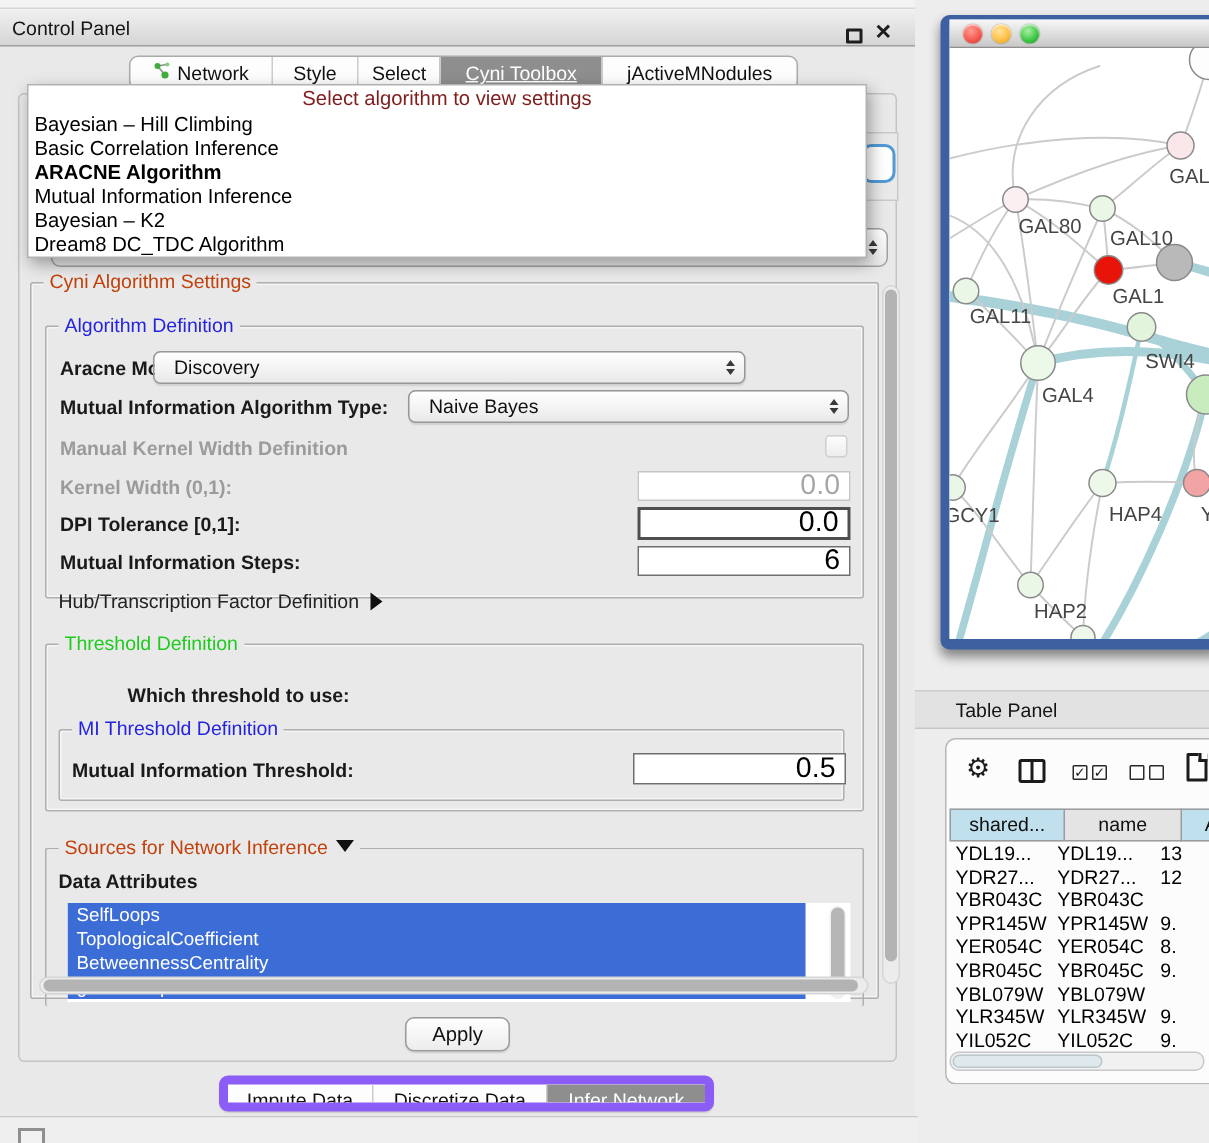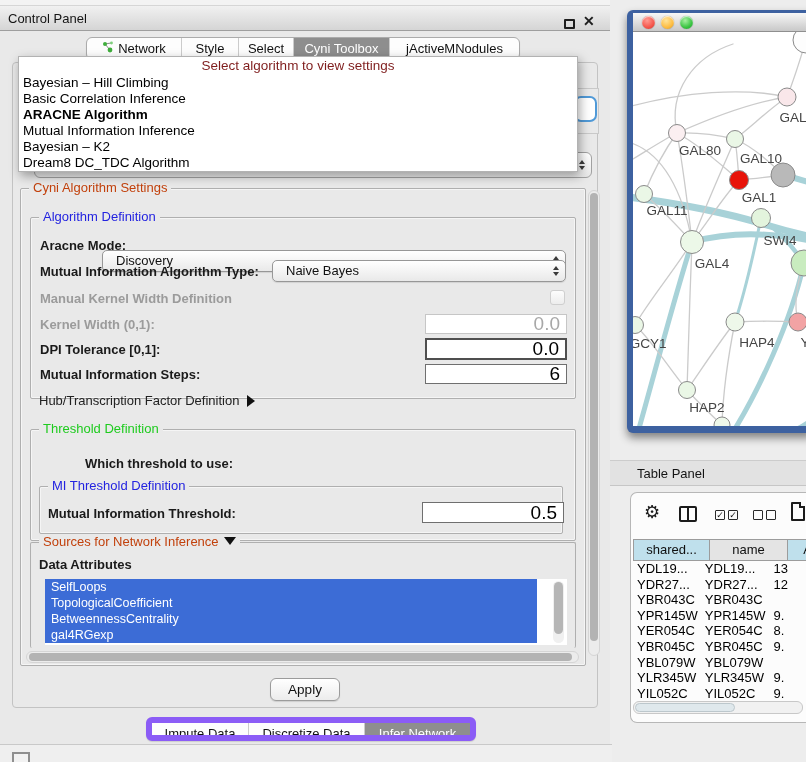--- a/index.html
+++ b/index.html
@@ -134,21 +134,21 @@
               <circle cx="9.5" cy="2" r="1.4" fill="#7ed07c"></circle>
             </svg></span>
           <span>Network</span>
         </div>
         <div class="tab" style="width: 57px;">
           <span>Style</span>
         </div>
         <div class="tab" style="width: 55px;">
           <span>Select</span>
         </div>
-        <div class="tab sel" style="width: 96px;">
+        <div class="tab sel" style="width: 108px; text-decoration: underline;">
           <span>Cyni Toolbox</span>
         </div>
         <div class="tab" style="width: 130px;">
           <span>jActiveMNodules</span>
         </div>
       </div>
 
     <div class="abs ipanel"></div>
 
     <div class="abs frag-box"></div>
@@ -160,21 +160,21 @@
         </span>
     </div>
 
     <div class="grp" style="left:20px;top:188px;width:566px;height:478px;">
       <span class="legend lg-black">Cyni Algorithm Settings</span>
 
       <div class="grp" style="left:9px;top:28px;width:546px;height:182px;">
         <span class="legend lg-blue">Algorithm Definition</span>
 
         <div class="blabel" style="left:9px;top:20px;">Aracne Mode:</div>
-        <div class="combo" style="left:71px;top:32px;width:464px;height:22px;">
+        <div class="combo" style="left:71px;top:16px;width:395px;height:22px;">
           <span>Discovery</span>
           <span class="arrows">
               <span class="arr-up"></span>
               <span class="arr-dn"></span>
             </span>
         </div>
 
         <div class="blabel" style="left:9px;top:46px;">Mutual Information Algorithm Type:</div>
         <div class="combo" style="left:241px;top:42px;width:294px;height:22px;">
           <span>Naive Bayes</span>
@@ -206,21 +206,21 @@
 
         <div class="blabel" style="left:54px;top:26px;">Which threshold to use:</div>
 
         <div class="grp" style="left:8px;top:56px;width:524px;height:48px;">
           <span class="legend lg-blue">MI Threshold Definition</span>
           <div class="blabel" style="left:8px;top:19px;">Mutual Information Threshold:</div>
           <div class="tfield tf-norm" style="left:382px;top:15px;width:142px;height:21px;line-height:19px;">0.5</div>
         </div>
       </div>
 
-      <div class="grp" style="left:9px;top:353px;width:546px;height:106px;border-bottom:none;box-shadow:none;">
+      <div class="grp" style="left:9px;top:376px;width:546px;height:106px;border-bottom:none;box-shadow:none;">
         <span class="legend lg-black">
           <span>Sources for Network Inference</span><span class="tri-down"></span>
         </span>
         <div class="blabel" style="left:8px;top:14px;">Data Attributes</div>
         <div class="attr-list" style="left:14px;top:36px;width:522px;height:66px;" id="attr-list">
           <div class="attr-sbar">
               <div class="attr-thumb"></div>
             </div>
         <div class="attr-item">SelfLoops</div>
             <div class="attr-item">TopologicalCoefficient</div>

